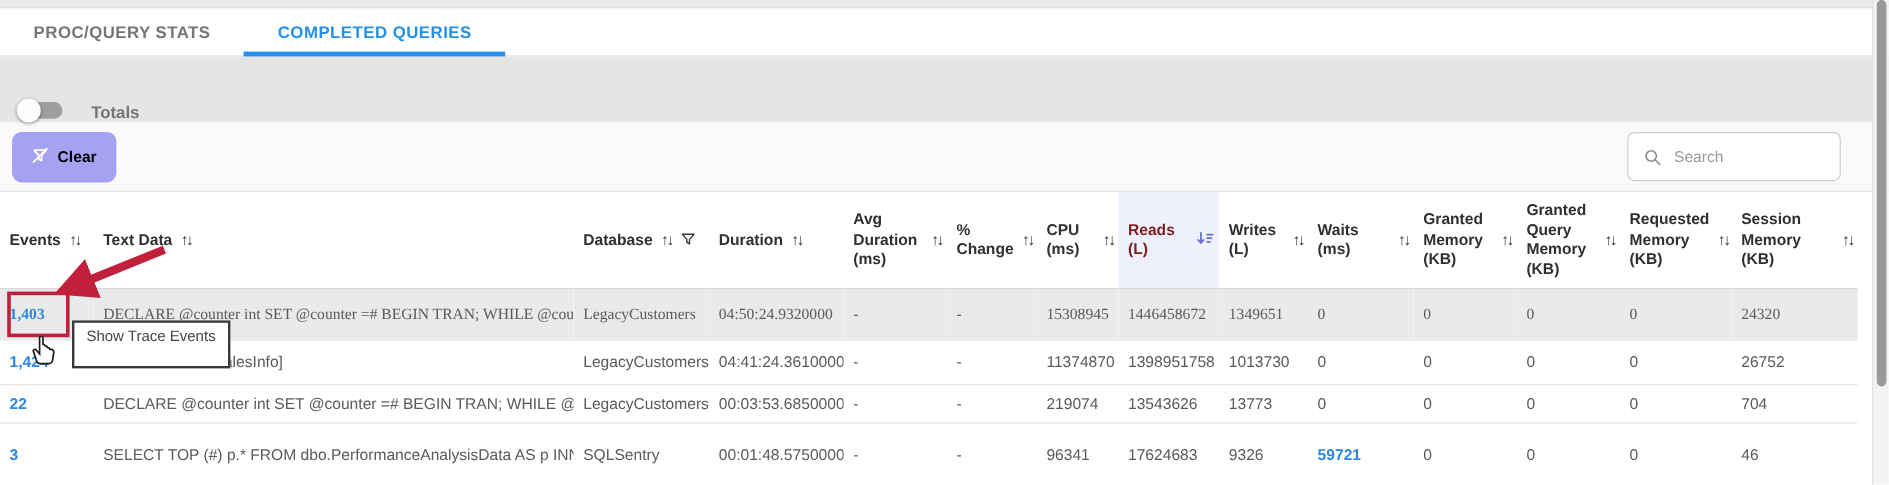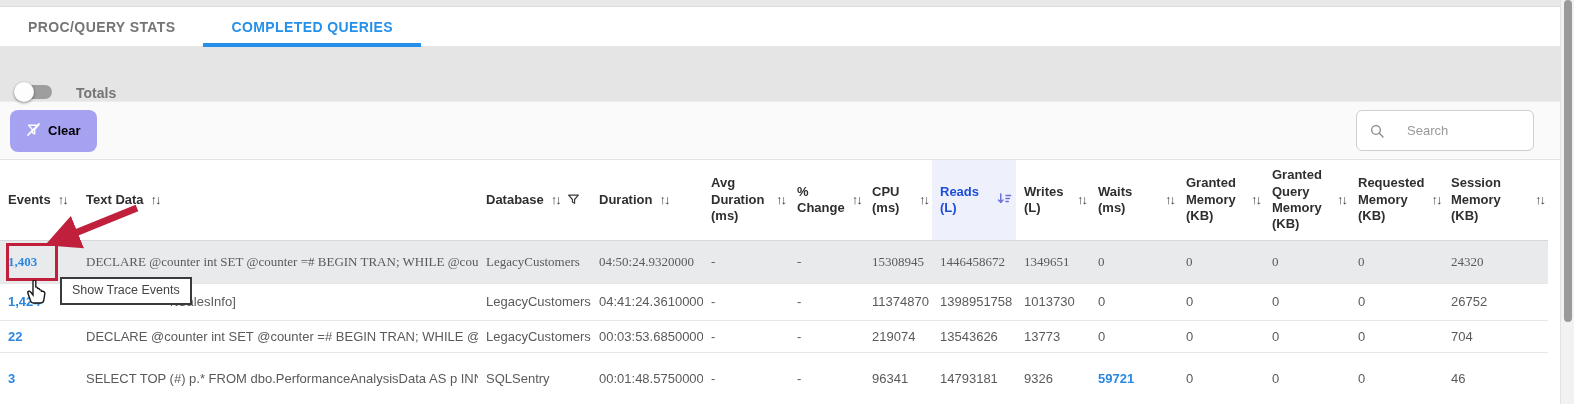--- a/index.html
+++ b/index.html
@@ -41,40 +41,40 @@
     display: flex; align-items: center; justify-content: space-between;
     height: 58px; padding: 0 40px 0 10px; background: #fafafa; border-bottom: 1px solid #e3e3e3;
   }
   .clear-btn {
     display: flex; align-items: center; gap: 7px;
     height: 42px; padding: 0 16px; border: none; border-radius: 8px;
     background: #a5a2f2; color: #000000; font-family: Liberation Sans, sans-serif;
     font-size: 13px; font-weight: 700; cursor: pointer;
   }
   .search-box {
-    display: flex; align-items: center; gap: 22px;
+    display: flex; align-items: center; gap: 10px;
     width: 178px; height: 41px; padding: 0 12px;
     background: #fff; border: 1px solid #cfcfcf; border-radius: 6px;
   }
   .search-box input {
     border: none; outline: none; width: 120px; font-family: inherit;
     font-size: 13px; color: #555; background: transparent;
   }
   .search-box input::placeholder { color: #9a9a9a; }
 
   
   .table-wrap { position: relative; width: 1560px; }
   table { width: 1548px; border-collapse: collapse; table-layout: fixed; }
   thead th {
     height: 80px; vertical-align: middle; text-align: left;
     font-size: 13px; font-weight: 700; color: #2f2f2f;
     background: #fff; border-bottom: 1px solid #d8d8d8; padding: 4px 4px 4px 8px;
   }
   thead th.active-col { background: #eef0fb; }
-  thead th.active-col .th-label { color: #1d4ed8; }
+  thead th.active-col .th-label { color: #7f1d1d; }
   .th-wrap { display: flex; align-items: center; gap: 7px; }
   .th-label { line-height: 1.25; }
   .sort-icon { font-size: 13px; font-weight: 700; color: #3a3a3a; letter-spacing: -2px; cursor: pointer; flex: 0 0 auto; }
   .filter-icon { display: inline-flex; cursor: pointer; flex: 0 0 auto; }
   tbody td {
     font-size: 13px; color: #5a5a5a; padding: 2px 4px 2px 8px;
     vertical-align: middle; white-space: nowrap; overflow: hidden;
   }
   tbody tr { border-bottom: 1px solid #e7e7e7; background: #fff; }
   tbody tr.selected { background: #e9eaec; font-family: Liberation Serif, serif; }
@@ -86,21 +86,21 @@
   td.indent span { padding-left: 84px; }
 
   
   .red-box {
     position: absolute; left: 6px; top: 83px; width: 52px; height: 38px;
     border: 3px solid #c0203c; z-index: 4; pointer-events: none;
   }
   .red-arrow { position: absolute; left: 40px; top: 40px; z-index: 4; pointer-events: none; }
   .cursor-icon { position: absolute; left: 25px; top: 120px; z-index: 6; pointer-events: none; }
   .tooltip {
-    position: absolute; left: 60px; top: 117px; height: 28px; line-height: 22px;
+    position: absolute; left: 60px; top: 107px; height: 40px; line-height: 22px;
     padding: 0 10px; background: #fff; border: 2px solid #3a3a3a;
     font-size: 12.5px; color: #444; z-index: 5; white-space: nowrap;
   }
 
   
   .scrollbar {
     position: absolute; right: 0; top: 0; width: 14px; height: 404px;
     background: #f2f2f2; border-left: 1px solid #e2e2e2; z-index: 10;
   }
   .scrollbar .thumb {
@@ -319,21 +319,21 @@
             <td><span>704</span></td>
           </tr>
           <tr>
             <td><span class="cell-link">3</span></td>
             <td><span>SELECT TOP (#) p.* FROM dbo.PerformanceAnalysisData AS p INNER ...</span></td>
             <td><span>SQLSentry</span></td>
             <td><span>00:01:48.5750000</span></td>
             <td><span>-</span></td>
             <td><span>-</span></td>
             <td><span>96341</span></td>
-            <td><span>14793181</span></td>
+            <td><span>17624683</span></td>
             <td><span>9326</span></td>
             <td><span class="cell-link">59721</span></td>
             <td><span>0</span></td>
             <td><span>0</span></td>
             <td><span>0</span></td>
             <td><span>46</span></td>
           </tr>
         </tbody>
     </table>
 

